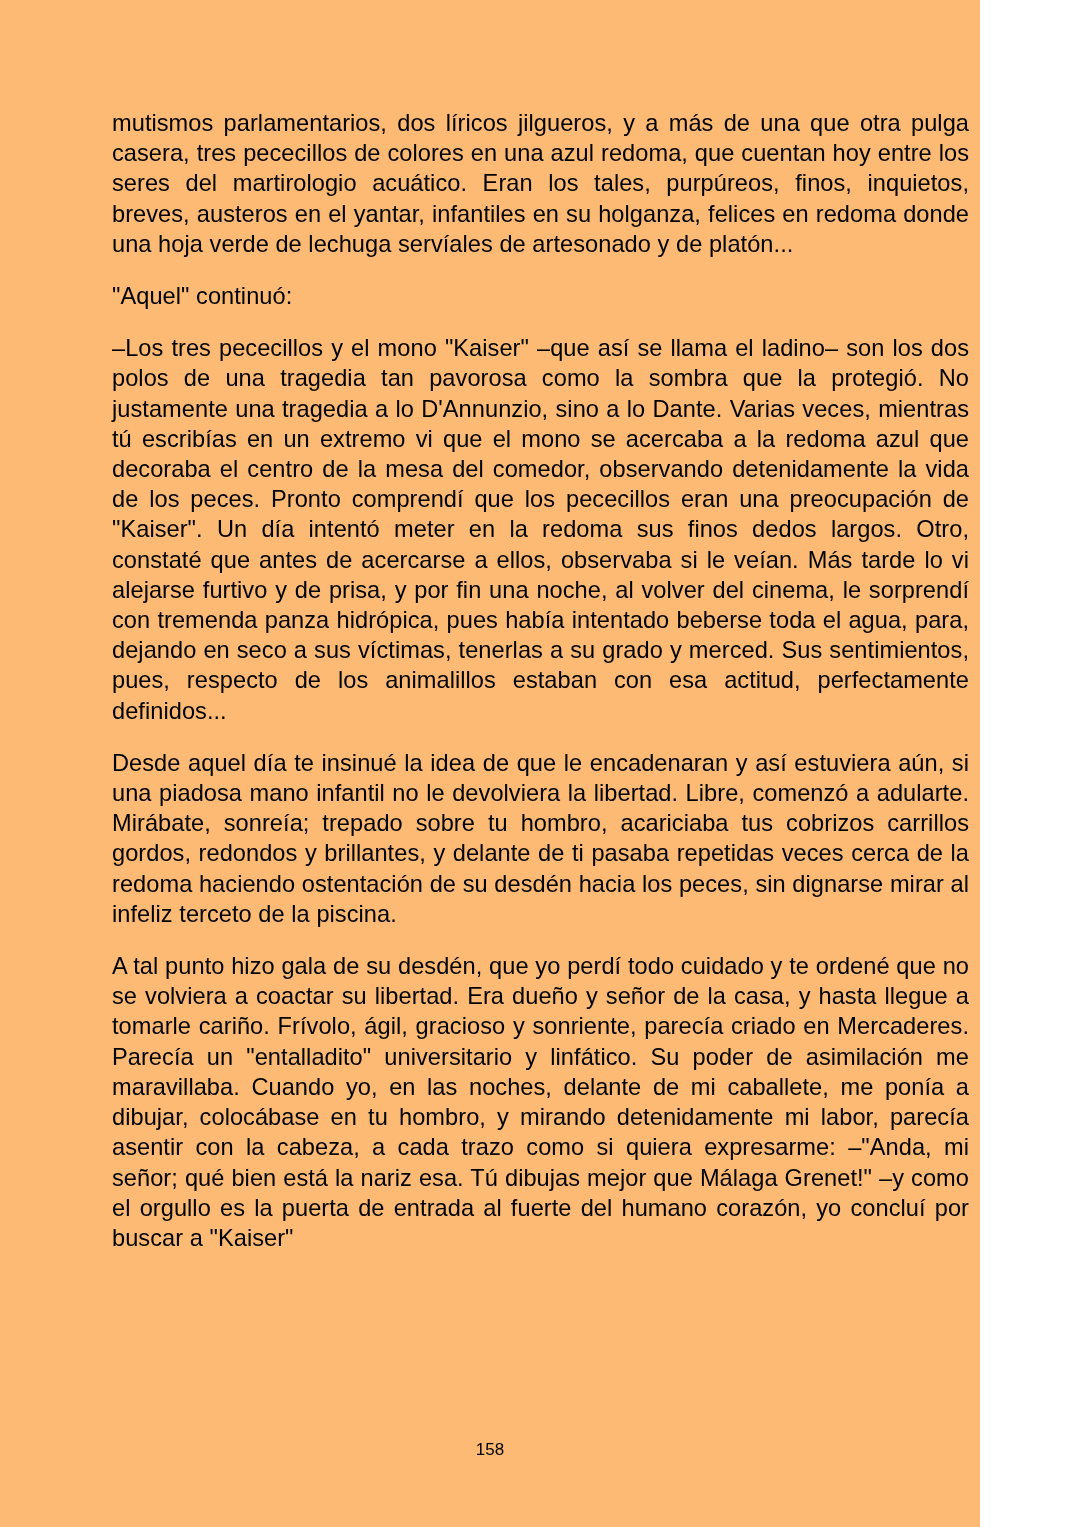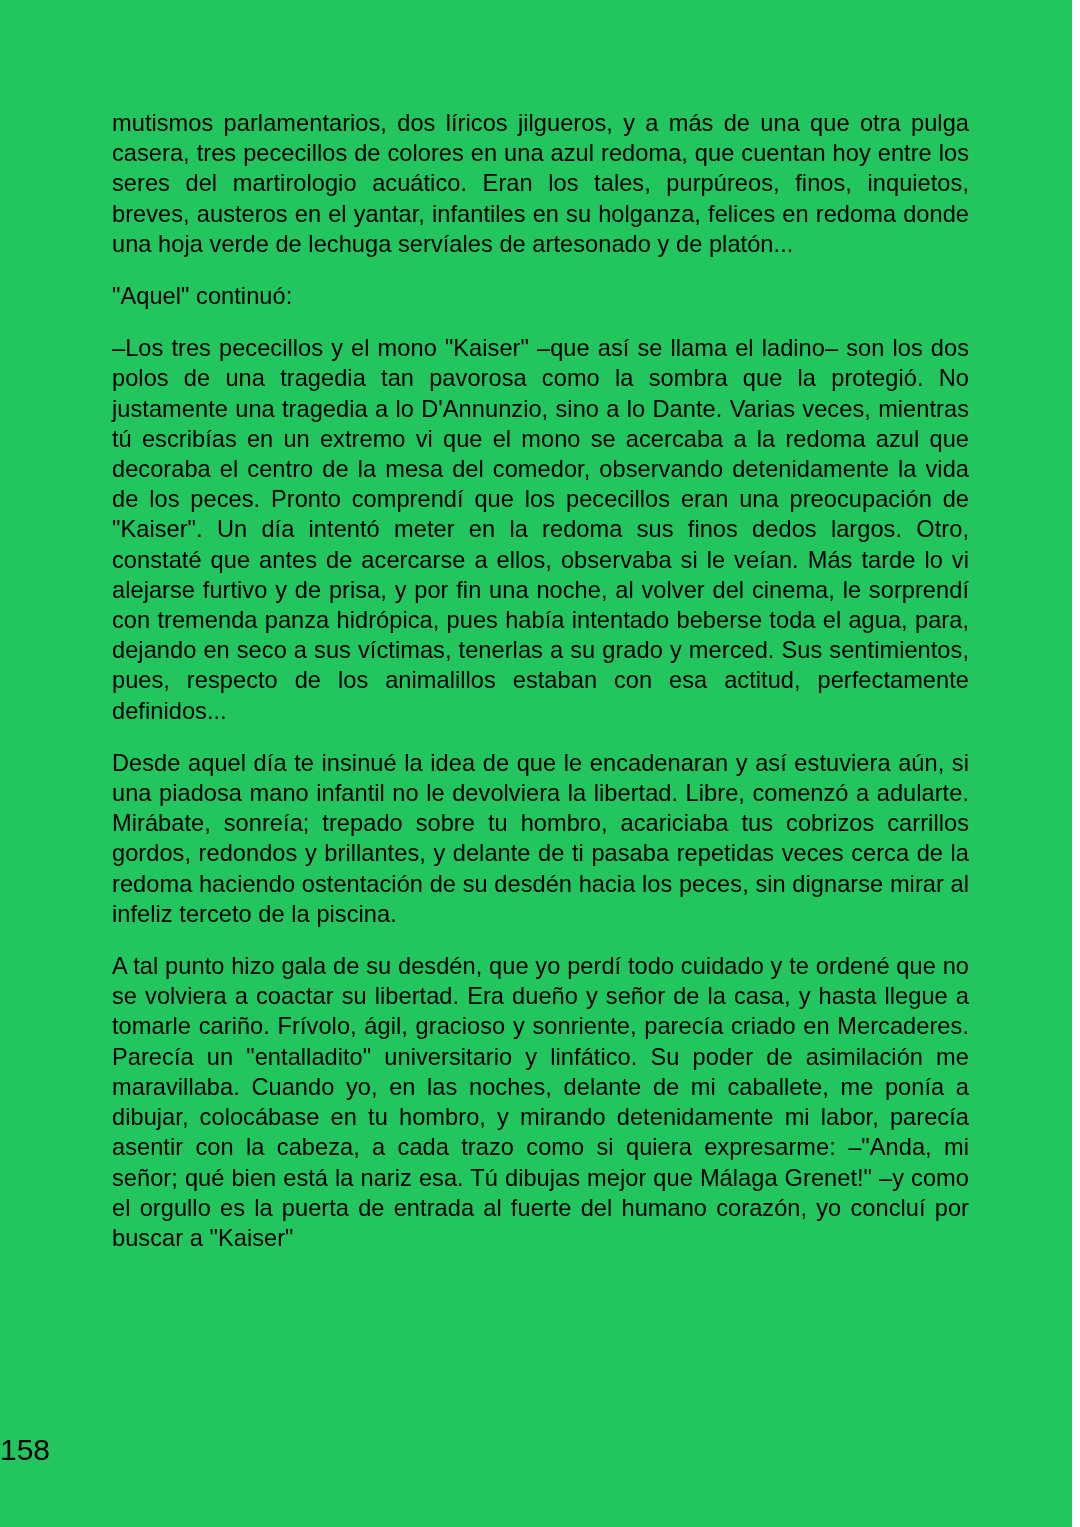--- a/index.html
+++ b/index.html
@@ -6,23 +6,23 @@
     margin: 0;
     padding: 0;
     background: #ffffff;
   }
   body {
     font-family: "Liberation Sans", sans-serif;
     color: #000000;
   }
   .page {
     position: relative;
-    width: 1072px;
+    width: 980px;
     height: 1527px;
-    background: #22c55e;
+    background: #fdba74;
     box-sizing: border-box;
     overflow: hidden;
   }
   .text-column {
     position: absolute;
     left: 112px;
     top: 108px;
     width: 857px;
   }
   .para {
@@ -40,22 +40,22 @@
   }
   
   .para.short {
     text-align: left;
   }
   .page-number {
     position: absolute;
     left: 0;
     right: 0;
     top: 1435px;
-    text-align: left;
-    font-size: 30px;
+    text-align: center;
+    font-size: 17px;
     line-height: 30px;
     font-family: "Liberation Sans", sans-serif;
     color: #000000;
   }
 </style>
 </head>
 <body>
 
 <div class="page">
 

